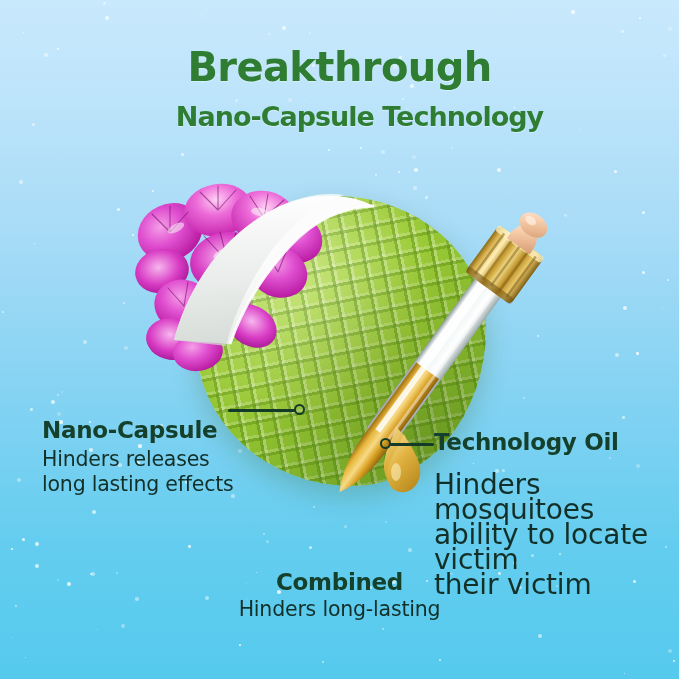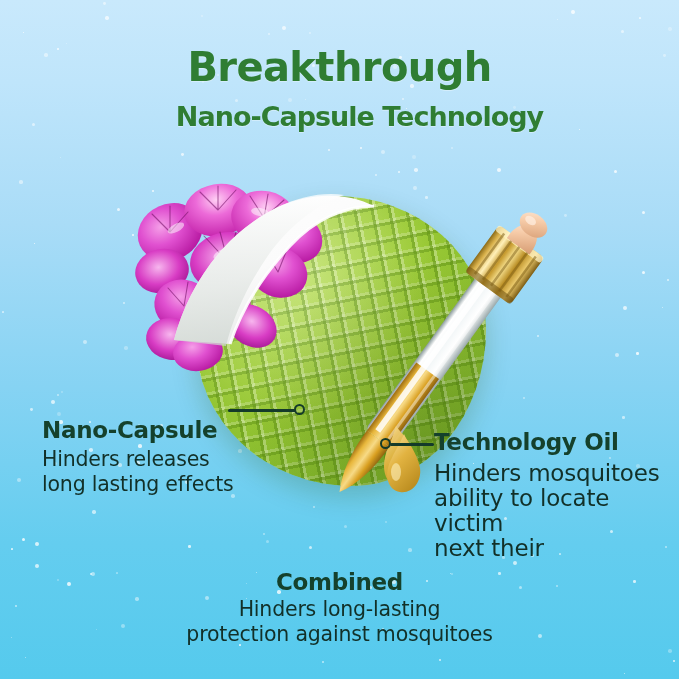--- a/index.html
+++ b/index.html
@@ -69,21 +69,21 @@
   .cal{position:absolute;}
   .cal-h{font-weight:bold;color:#15412c;}
   .cal-b{color:#123028;}
 
   .c-nano{left:42px;top:416px;width:215px;text-align:left;}
   .c-nano .cal-h{font-size:23px;line-height:28px;letter-spacing:-.3px;}
   .c-nano .cal-b{font-size:20.5px;line-height:25px;margin-top:3px;letter-spacing:-.2px;}
 
   .c-citro{left:434px;top:428px;width:232px;text-align:left;}
   .c-citro .cal-h{font-size:23px;line-height:28px;letter-spacing:-.3px;}
-  .c-citro .cal-b{font-size:23px;line-height:25px;margin-top:5px;letter-spacing:-.2px;}
+  .c-citro .cal-b{font-size:28px;line-height:25px;margin-top:16px;letter-spacing:-.2px;}
 
   .c-comb{left:0;right:0;top:568px;text-align:center;}
   .c-comb .cal-h{font-size:23px;line-height:29px;letter-spacing:-.3px;}
   .c-comb .cal-b{font-size:20.5px;line-height:25px;letter-spacing:-.2px;}
 </style>
 </head>
 <body>
 
 <div id="stage">
 
@@ -434,25 +434,24 @@
       <div>Hinders releases</div>
       <div>long lasting effects</div>
     </div>
   </div>
 
   <div class="cal c-citro">
     <div class="cal-h">Technology Oil</div>
     <div class="cal-b">
       <div>Hinders mosquitoes</div>
       <div>ability to locate victim</div>
-      <div>next their</div>
+      <div>their victim</div>
     </div>
   </div>
 
   <div class="cal c-comb">
     <div class="cal-h">Combined</div>
     <div class="cal-b">
       <div>Hinders long-lasting</div>
-      <div>protection against mosquitoes</div>
     </div>
   </div>
 
 </div>
 
 </body></html>

